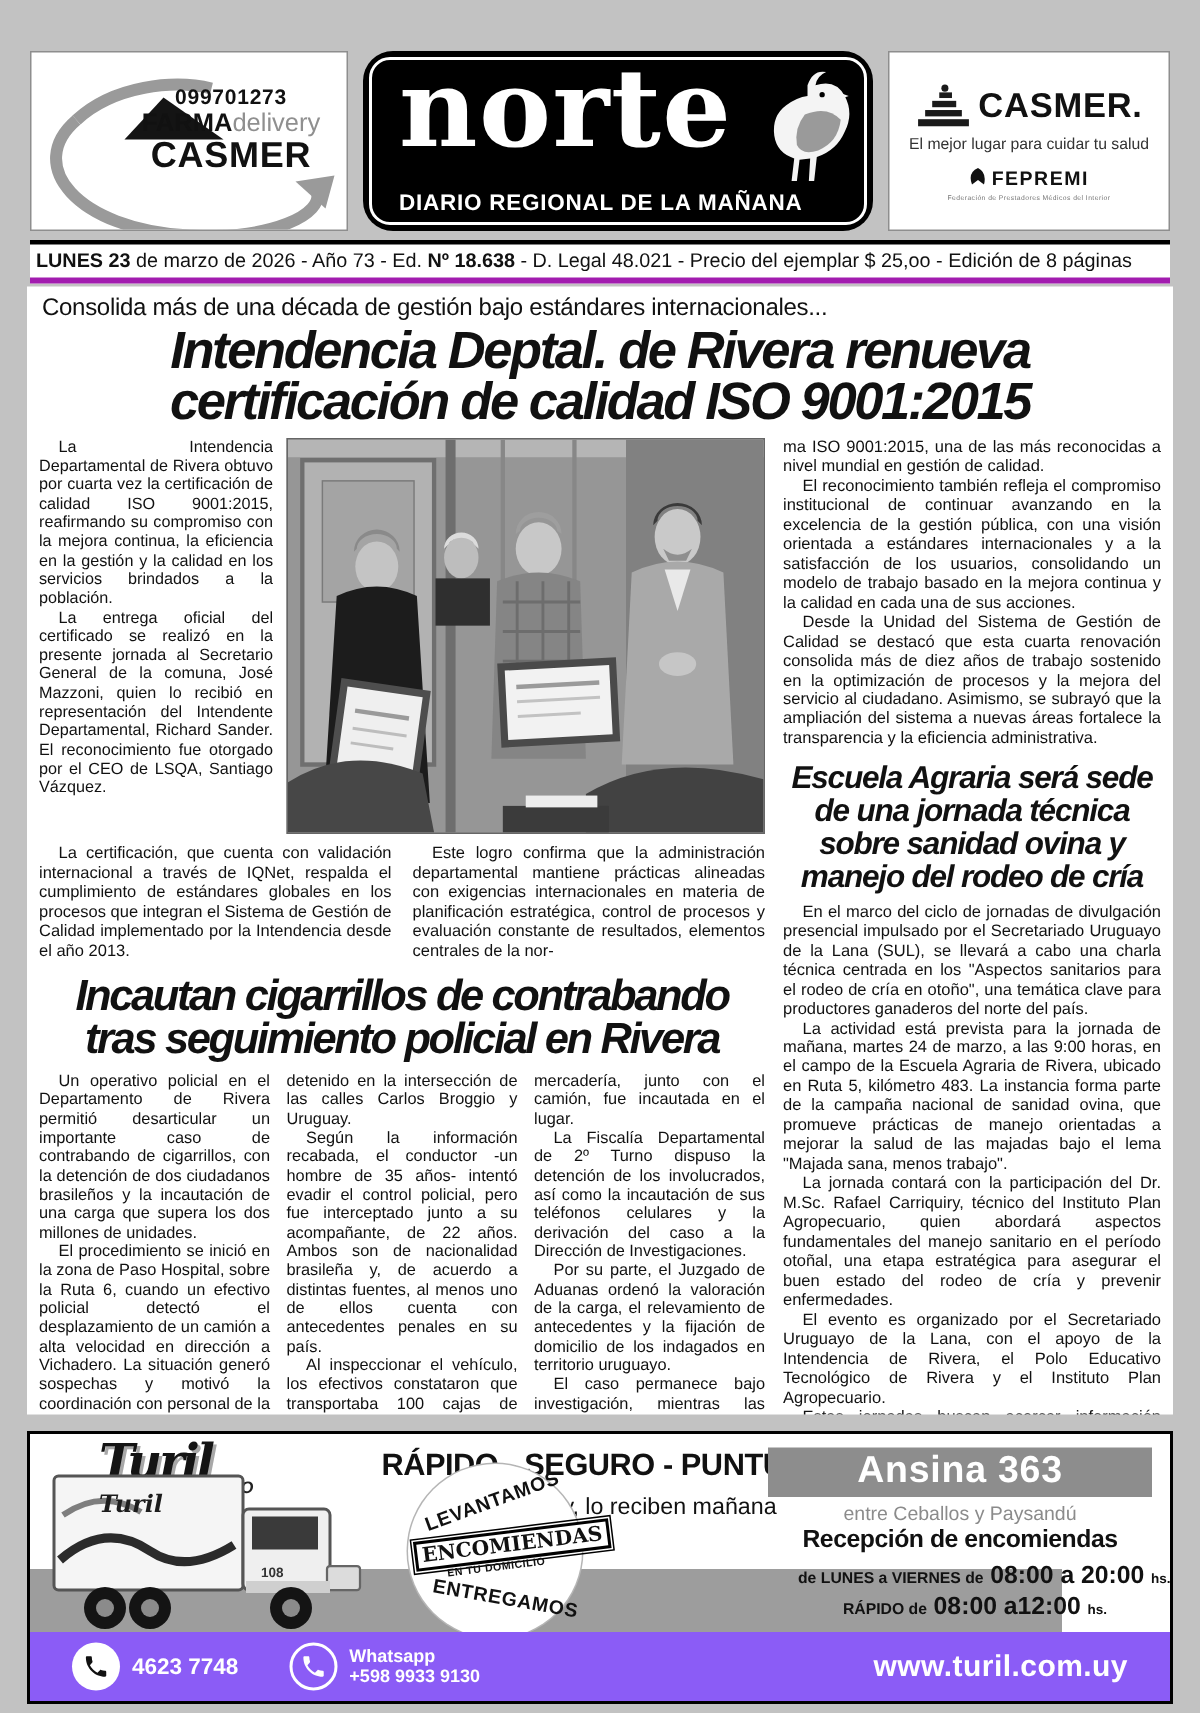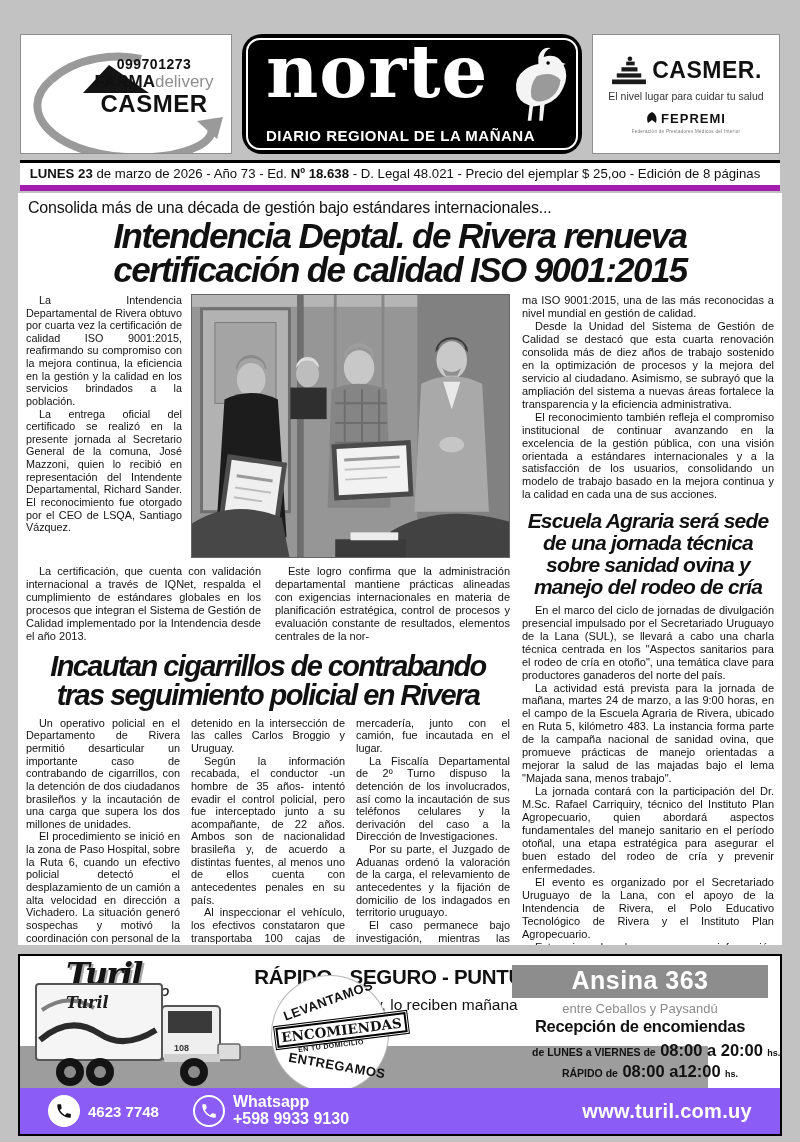--- a/index.html
+++ b/index.html
@@ -30,22 +30,22 @@
   .casmer-box { width:188px; display:flex; flex-direction:column; align-items:center; justify-content:center; gap:3px; }
   .casmer-row { display:flex; align-items:center; gap:4px; }
   .casmer-name { font-weight:bold; font-size:23px; letter-spacing:.5px; }
   .casmer-tag { font-size:10.5px; color:#333; }
   .fepremi-row { display:flex; align-items:center; gap:3px; margin-top:6px; }
   .fepremi-name { font-weight:bold; font-size:13px; letter-spacing:1px; }
   .fepremi-sub { font-size:4.5px; color:#777; letter-spacing:.3px; }
   
   .dateline {
     margin:0 20px; background:#fff;
-    border-top:3px solid #000; border-bottom:6px solid #a21caf;
-    padding:3px 14px 4px 4px; font-size:13.2px; white-space:nowrap; overflow:hidden;text-align:center;
+    border-top:3px solid #000; border-bottom:4px solid #a21caf;
+    padding:3px 14px 4px 4px; font-size:13.2px; white-space:nowrap; overflow:hidden;
   }
   .dateline b { font-weight:bold; }
   
   .main { margin:2px 18px 0 18px; background:#fff; padding:6px 8px 2px 8px; height:752px; overflow:hidden; }
   .kicker { font-size:16px; letter-spacing:-.2px; margin:0 2px 2px 2px; }
   .h1 { text-align:center; font-weight:bold; font-style:italic; font-size:35px; line-height:.97; letter-spacing:-1.6px; margin:1px 0 7px 0; }
   .cols { display:flex; gap:12px; }
   .left-region { width:484px; }
   .right-region { flex:1; }
   p.art { text-align:justify; font-size:11px; line-height:1.18; text-indent:13px; }
@@ -85,21 +85,21 @@
   .hours .sm { font-size:10.5px; }
   .hours .big { font-size:16.5px; }
   .hours .hs { font-size:9px; }
   .hours2 { margin-top:2px; }
   .contact-bar { position:absolute; left:0; right:0; bottom:0; height:46px; background:#8b5cf6; display:flex; align-items:center; padding:0 28px; color:#fff; z-index:3;margin-top:31px; }
   .cicon { width:32px; height:32px; border-radius:50%; display:flex; align-items:center; justify-content:center; flex:none; }
   .cicon.solid { background:#fff; }
   .cicon.ring { border:2.5px solid #fff; }
   .cicon svg { width:18px; height:18px; }
   .cphone { font-weight:bold; font-size:15px; margin-left:8px; }
-  .wa-block { margin-left:8px; line-height:1.05; font-weight:bold; font-size:16px; text-align:left; }
+  .wa-block { margin-left:8px; line-height:1.05; font-weight:bold; font-size:12px; text-align:left; }
   .wa-icon { margin-left:34px; }
   .website { margin-left:auto; font-weight:bold; font-size:20px; letter-spacing:.3px; }
 </style>
 </head>
 <body>
 
 <div class="masthead">
 
   <div class="logo-box farma-box">
     <svg class="farma-inner" viewBox="0 0 210 156">
@@ -131,21 +131,21 @@
     <div class="casmer-row">
       <svg width="38" height="32" viewBox="0 0 40 34">
         <circle cx="21" cy="4" r="2.5" fill="#1a1a1a"></circle>
         <rect x="17" y="7" width="9" height="4" fill="#1a1a1a"></rect>
         <rect x="12" y="13" width="17" height="4.5" fill="#1a1a1a"></rect>
         <rect x="7" y="19.5" width="26" height="4.5" fill="#1a1a1a"></rect>
         <rect x="2" y="26" width="36" height="5" fill="#1a1a1a"></rect>
       </svg>
       <span class="casmer-name">CASMER.</span>
     </div>
-    <div class="casmer-tag">El nivel lugar para cuidar tu salud</div>
+    <div class="casmer-tag">El mejor lugar para cuidar tu salud</div>
     <div class="fepremi-row">
       <svg width="12" height="14" viewBox="0 0 12 14">
         <path d="M2 12 Q-1 4 6 1 Q12 4 10 12 L6 9 Z" fill="#111"></path>
       </svg>
       <span class="fepremi-name">FEPREMI</span>
     </div>
     <div class="fepremi-sub">Federación de Prestadores Médicos del Interior</div>
   </div>
 </div>
 
@@ -239,22 +239,22 @@
           <p class="art noindent">mercadería, junto con el camión, fue incautada en el lugar.</p>
           <p class="art">La Fiscalía Departamental de 2º Turno dispuso la detención de los involucrados, así como la incautación de sus teléfonos celulares y la derivación del caso a la Dirección de Investigaciones.</p>
           <p class="art">Por su parte, el Juzgado de Aduanas ordenó la valoración de la carga, el relevamiento de antecedentes y la fijación de domicilio de los indagados en territorio uruguayo.</p>
           <p class="art">El caso permanece bajo investigación, mientras las autoridades continúan trabajando para esclarecer el destino de la mercadería y posibles vínculos con redes de contrabando en la región.</p>
         </div>
       </div>
     </div>
 
     <div class="right-region">
       <p class="art noindent">ma ISO 9001:2015, una de las más reconocidas a nivel mundial en gestión de calidad.</p>
+      <p class="art">El reconocimiento también refleja el compromiso institucional de continuar avanzando en la excelencia de la gestión pública, con una visión orientada a estándares internacionales y a la satisfacción de los usuarios, consolidando un modelo de trabajo basado en la mejora continua y la calidad en cada una de sus acciones.</p>
       <p class="art">Desde la Unidad del Sistema de Gestión de Calidad se destacó que esta cuarta renovación consolida más de diez años de trabajo sostenido en la optimización de procesos y la mejora del servicio al ciudadano. Asimismo, se subrayó que la ampliación del sistema a nuevas áreas fortalece la transparencia y la eficiencia administrativa.</p>
-      <p class="art">El reconocimiento también refleja el compromiso institucional de continuar avanzando en la excelencia de la gestión pública, con una visión orientada a estándares internacionales y a la satisfacción de los usuarios, consolidando un modelo de trabajo basado en la mejora continua y la calidad en cada una de sus acciones.</p>
 
       <div class="h3">Escuela Agraria será sede de una jornada técnica sobre sanidad ovina y manejo del rodeo de cría</div>
 
       <p class="art">En el marco del ciclo de jornadas de divulgación presencial impulsado por el Secretariado Uruguayo de la Lana (SUL), se llevará a cabo una charla técnica centrada en los "Aspectos sanitarios para el rodeo de cría en otoño", una temática clave para productores ganaderos del norte del país.</p>
       <p class="art">La actividad está prevista para la jornada de mañana, martes 24 de marzo, a las 9:00 horas, en el campo de la Escuela Agraria de Rivera, ubicado en Ruta 5, kilómetro 483. La instancia forma parte de la campaña nacional de sanidad ovina, que promueve prácticas de manejo orientadas a mejorar la salud de las majadas bajo el lema "Majada sana, menos trabajo".</p>
       <p class="art">La jornada contará con la participación del Dr. M.Sc. Rafael Carriquiry, técnico del Instituto Plan Agropecuario, quien abordará aspectos fundamentales del manejo sanitario en el período otoñal, una etapa estratégica para asegurar el buen estado del rodeo de cría y prevenir enfermedades.</p>
       <p class="art">El evento es organizado por el Secretariado Uruguayo de la Lana, con el apoyo de la Intendencia de Rivera, el Polo Educativo Tecnológico de Rivera y el Instituto Plan Agropecuario.</p>
       <p class="art">Estas jornadas buscan acercar información técnica actualizada a los productores, promoviendo prácticas eficientes que contribuyan a la sostenibilidad y productividad del sector ovino en el país.</p>
     </div>
   </div>

